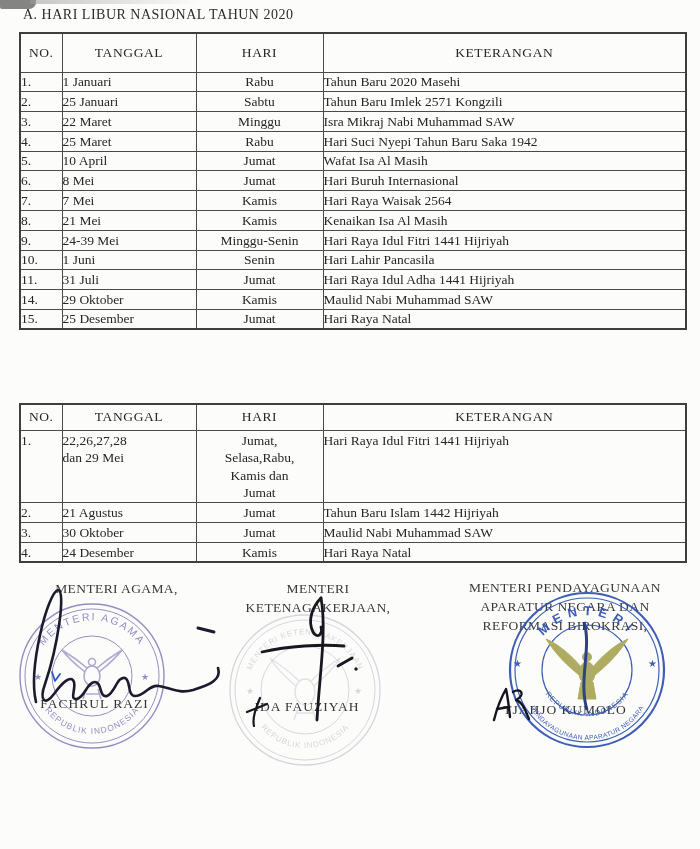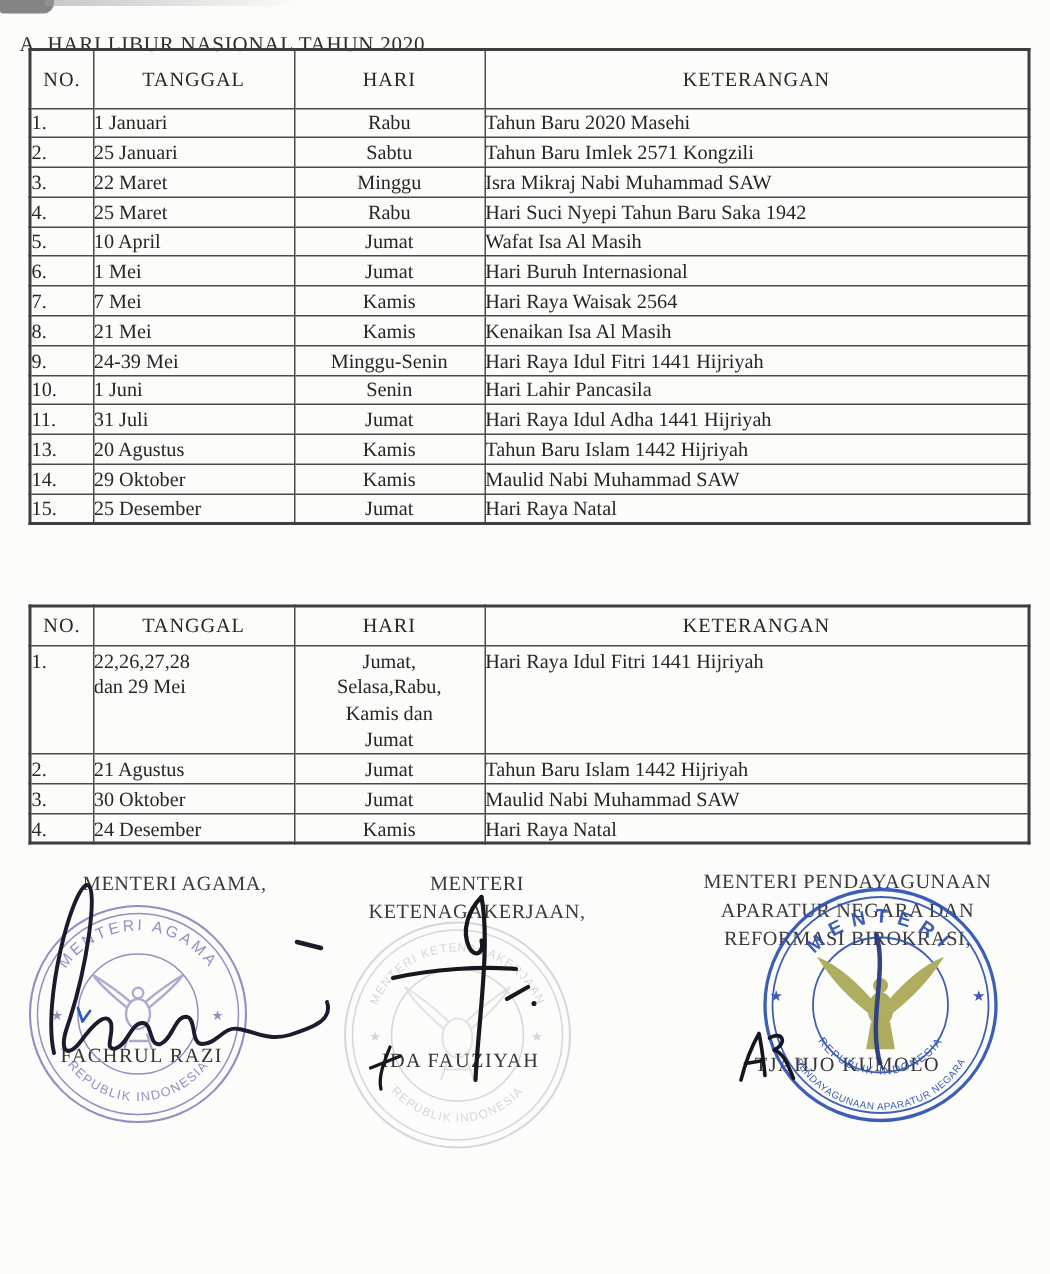--- a/index.html
+++ b/index.html
@@ -5,21 +5,21 @@
   html,body { margin:0; padding:0; }
   .page {
     position:relative; width:700px; height:849px;
     background:#fcfcfa; overflow:hidden;
     font-family:"Liberation Serif", serif; color:#272625;
   }
   .scan-blob { position:absolute; top:0; left:0; width:36px; height:9px;
     background:#6e6e6e; border-radius:0 0 7px 2px; opacity:.85; }
   .scan-streak { position:absolute; top:0; left:30px; width:170px; height:4px;
     background:linear-gradient(90deg,#9a9a9a,#cfcfcf 55%,rgba(255,255,255,0)); opacity:.55; }
-  .sec-title { position:absolute; left:13px; font-size:14px; letter-spacing:.5px; color:#2d2c2a;margin-top:16px; }
+  .sec-title { position:absolute; left:23px; font-size:14px; letter-spacing:.5px; color:#2d2c2a; }
   .tbl { position:absolute; left:19px; width:666px; border-collapse:collapse;
     table-layout:fixed; font-size:13.5px; border:2px solid #3e3e3e; }
   .tbl th, .tbl td { border:1px solid #4a4a48; padding:0; font-weight:normal;
     line-height:1.3; overflow:hidden; }
   .tbl th { text-align:center; letter-spacing:.6px; }
   .c-no  { width:42px; }  .c-tgl { width:134px; }
   .c-hari{ width:127px; } .c-ket { width:363px; }
   .tbl-a thead tr { height:39px; } .tbl-a tbody tr { height:19.8px; }
   .tbl-b thead tr { height:26px; } .tbl-b tbody tr { height:20px; }
   .tbl-b tbody td { vertical-align:top; padding-top:1px; }
@@ -92,21 +92,21 @@
 
         <tr>
           <td class="td-no">5.</td>
           <td class="td-tgl">10 April</td>
           <td class="td-hari">Jumat</td>
           <td class="td-ket">Wafat Isa Al Masih</td>
         </tr>
 
         <tr>
           <td class="td-no">6.</td>
-          <td class="td-tgl">1 Mei</td>
+          <td class="td-tgl">8 Mei</td>
           <td class="td-hari">Jumat</td>
           <td class="td-ket">Hari Buruh Internasional</td>
         </tr>
 
         <tr>
           <td class="td-no">7.</td>
           <td class="td-tgl">7 Mei</td>
           <td class="td-hari">Kamis</td>
           <td class="td-ket">Hari Raya Waisak 2564</td>
         </tr>
@@ -133,26 +133,20 @@
         </tr>
 
         <tr>
           <td class="td-no">11.</td>
           <td class="td-tgl">31 Juli</td>
           <td class="td-hari">Jumat</td>
           <td class="td-ket">Hari Raya Idul Adha 1441 Hijriyah</td>
         </tr>
 
 
-        <tr>
-          <td class="td-no">13.</td>
-          <td class="td-tgl">20 Agustus</td>
-          <td class="td-hari">Kamis</td>
-          <td class="td-ket">Tahun Baru Islam 1442 Hijriyah</td>
-        </tr>
 
         <tr>
           <td class="td-no">14.</td>
           <td class="td-tgl">29 Oktober</td>
           <td class="td-hari">Kamis</td>
           <td class="td-ket">Maulid Nabi Muhammad SAW</td>
         </tr>
 
         <tr>
           <td class="td-no">15.</td>

